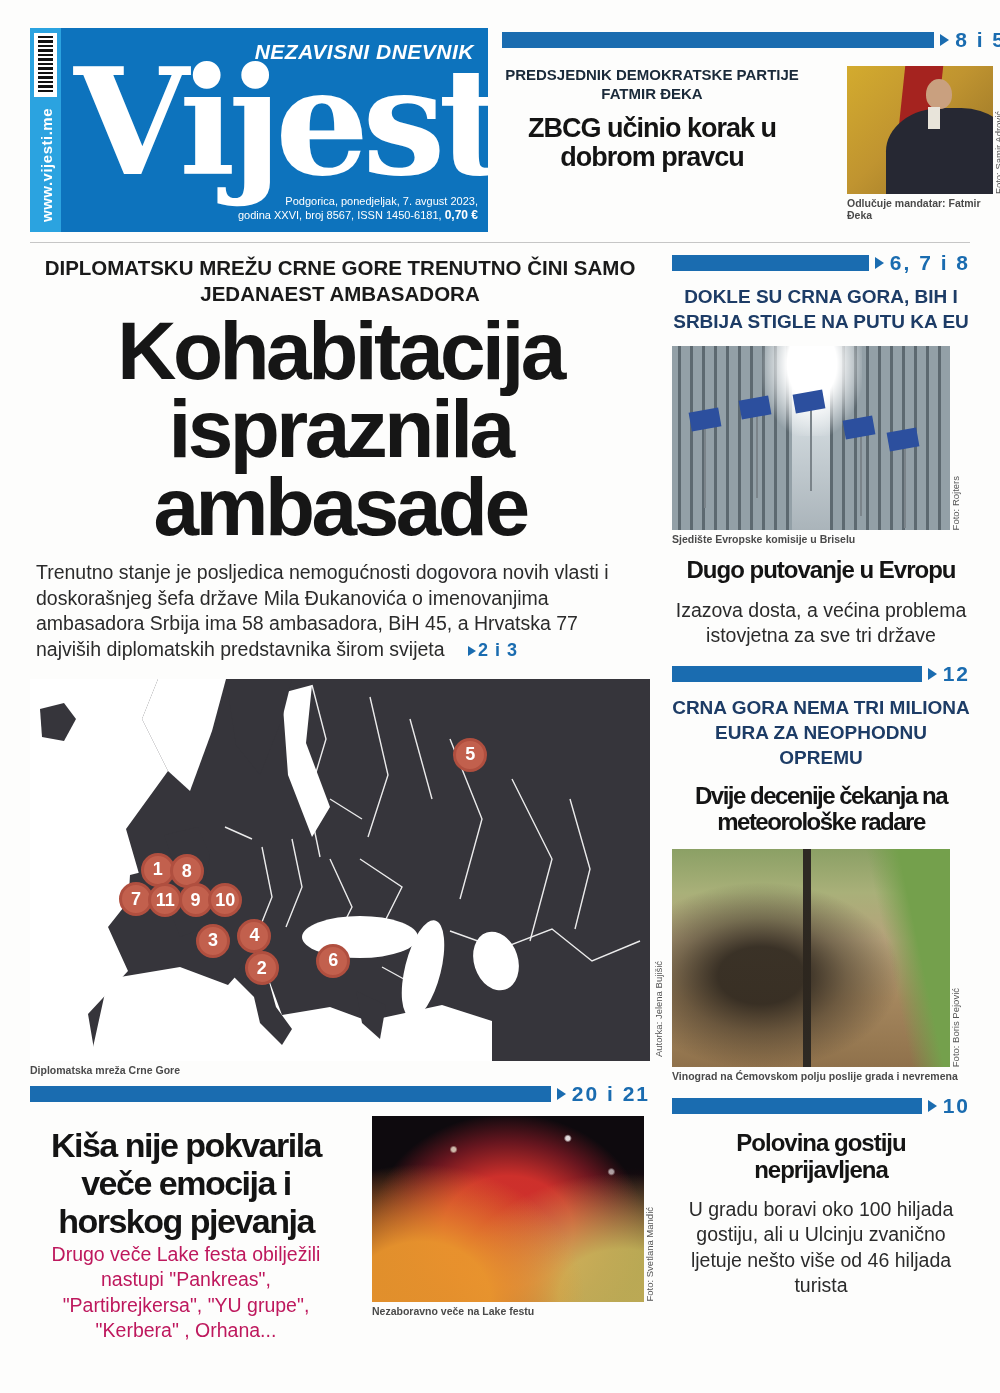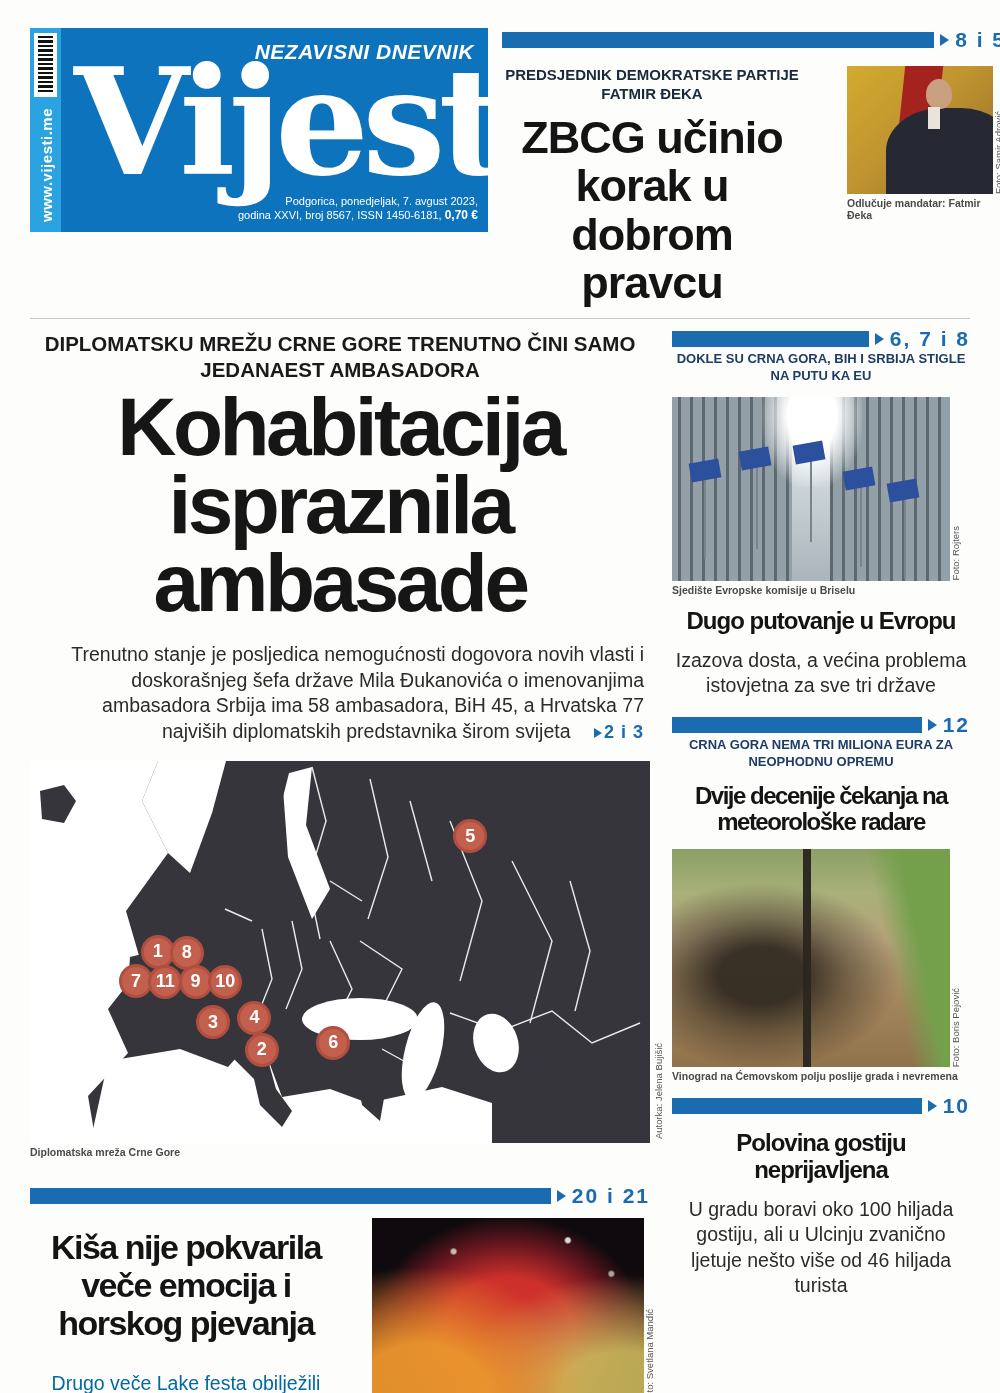--- a/index.html
+++ b/index.html
@@ -38,74 +38,74 @@
   .vcredit { writing-mode:vertical-rl; transform:rotate(180deg); font-size:9.5px; color:#555;
              align-self:flex-end; white-space:nowrap; padding-left:2px; }
   .photo-row { display:flex; }
   .hl { color:#141414; font-weight:bold; text-align:center; }
 
   
   .topright { flex:1; margin-left:14px; }
   .tr-content { display:flex; margin-top:14px;gap:33px; }
   .tr-text { width:300px; flex:none; }
   .tr-kicker { font-size:15px; line-height:1.25; color:#1a2a3a; }
-  .tr-headline { font-size:45px; line-height:1.08; letter-spacing:-1px; margin-top:10px; }
+  .tr-headline { font-size:27px; line-height:1.08; letter-spacing:-1px; margin-top:10px; }
   .photo-djeka { position:relative; width:146px; height:128px; background:
       linear-gradient(135deg,#d3ab2e 0%,#c09430 45%,#8f6d26 100%); overflow:hidden; flex:none; }
   .dj-flag { position:absolute; left:38%; top:0; width:26%; height:48%; background:#a5231f;
       transform:skewX(-6deg); }
   .dj-suit { position:absolute; right:-12%; bottom:-8%; width:85%; height:75%; background:#262833;
       border-radius:45% 40% 0 0; }
   .dj-head { position:absolute; right:28%; top:10%; width:26px; height:30px; background:#c9a07f;
       border-radius:50% 50% 45% 45%; }
   .dj-shirt { position:absolute; right:36%; top:32%; width:12px; height:22px; background:#e8e4da; }
 
   
   .rule { border:none; border-top:1px solid #c6c6c6; margin:10px 0 8px 0; }
   .main-row { display:flex; gap:22px; }
   .col-left { width:620px; flex:none; }
   .col-right { flex:1; }
 
   .kicker-main { color:#1a1a1a; font-size:20.5px; font-weight:bold; text-align:center;
       line-height:1.25; margin:4px auto 0; max-width:600px; }
   .headline-main { font-size:82px; font-weight:bold; letter-spacing:-3.5px; line-height:.95;
       text-align:center; color:#161616; margin-top:6px; }
-  .lede { font-size:19.5px; line-height:1.32; color:#2b2b2b; text-align:right;
-      max-width:608px; margin:20px auto 0; }
+  .lede { font-size:19.5px; line-height:1.32; color:#2b2b2b; text-align:left;
+      max-width:608px; margin:14px auto 0; }
   .lede .inline-pref { color:#1a6cb0; font-weight:bold; font-size:18px; letter-spacing:1px;
       white-space:nowrap; margin-left:18px; }
   .inline-arrow { display:inline-block; width:0; height:0; border-top:5px solid transparent;
       border-bottom:5px solid transparent; border-left:8px solid #1a6cb0; margin-right:2px; }
 
   
   .map-wrap { position:relative; width:620px; height:382px; margin-top:16px; }
   .map-wrap svg { display:block; }
   .marker { position:absolute; width:34px; height:34px; border-radius:50%;
       background:#c2604d; border:3px solid #b04f3f; color:#fff; font-weight:bold; font-size:18px;
       display:flex; align-items:center; justify-content:center; transform:translate(-50%,-50%); }
   .map-credit { position:absolute; right:-14px; bottom:4px; writing-mode:vertical-rl;
       transform:rotate(180deg); font-size:9.5px; color:#555; }
 
   
   .lake-row { display:flex; margin-top:10px; gap:30px; }
   .lake-text { width:312px; flex:none; }
   .lake-headline { font-size:34px; line-height:1.12; letter-spacing:-1px; margin-top:10px; }
-  .lake-sub { font-size:19.5px; line-height:1.3; color:#0369a1; text-align:center; margin-top:29px; }
+  .lake-sub { font-size:19.5px; line-height:1.3; color:#be185d; text-align:center; margin-top:2px; }
   .photo-lake { position:relative; width:272px; height:186px; flex:none; background:#150d11;
       background-image:
         radial-gradient(circle at 72% 12%, rgba(255,255,255,.85) 0 2px, transparent 4px),
         radial-gradient(circle at 30% 18%, rgba(255,255,230,.7) 0 2px, transparent 4px),
         radial-gradient(circle at 88% 30%, rgba(255,255,255,.6) 0 2px, transparent 4px),
         radial-gradient(ellipse at 18% 98%, rgba(233,150,45,.95) 0 22%, transparent 52%),
         radial-gradient(ellipse at 92% 96%, rgba(205,195,95,.85) 0 18%, transparent 48%),
         radial-gradient(ellipse at 50% 62%, rgba(215,50,45,.95) 0 34%, rgba(150,28,40,.65) 55%, transparent 72%),
         linear-gradient(180deg, #0e0a0e 0 28%, #3a1016 55%, #551218 100%); }
 
   
-  .rc-kicker { font-size:13px; line-height:1.3; }
+  .rc-kicker { font-size:19px; line-height:1.3; margin-top:10px; }
   .rc-headline { font-size:24px; line-height:1.1; letter-spacing:-1px; margin-top:12px; }
   .rc-sub { font-size:19.5px; line-height:1.3; color:#2b2b2b; text-align:center; margin-top:14px; }
   .photo-eu { position:relative; width:278px; height:184px; overflow:hidden; flex:none;
       background:linear-gradient(180deg,#ecf0f2 0%,#d5dde1 35%,#aab4ba 100%); }
   .eu-bldg-l { position:absolute; left:-30px; top:-20px; width:150px; height:240px;
       transform:skewY(14deg);
       background:repeating-linear-gradient(90deg,#5d6970 0 3px,#93a0a7 3px 12px),
                  repeating-linear-gradient(180deg,rgba(70,80,88,.55) 0 3px,transparent 3px 14px); }
   .eu-bldg-r { position:absolute; right:-30px; top:-20px; width:150px; height:240px;
       transform:skewY(-14deg);
@@ -230,21 +230,21 @@
           <div class="marker" style="left: 21.8%; top: 57.9%;">11</div>
           <div class="marker" style="left: 26.7%; top: 57.9%;">9</div>
           <div class="marker" style="left: 31.5%; top: 57.9%;">10</div>
           <div class="marker" style="left: 29.5%; top: 68.5%;">3</div>
           <div class="marker" style="left: 36.2%; top: 67.3%;">4</div>
           <div class="marker" style="left: 37.4%; top: 75.7%;">2</div>
           <div class="marker" style="left: 48.9%; top: 73.8%;">6</div>
         </div>
       <div class="caption">Diplomatska mreža Crne Gore</div>
 
-      <div class="pagebar-row" style="margin-top:26px;align-items:center;">
+      <div class="pagebar-row" style="margin-top:6px;align-items:center;">
         <div class="pagebar"></div>
         <span class="arrow"></span>
         <span class="pref-label">20 i 21</span>
       </div>
 
       <div class="lake-row">
         <div class="lake-text">
           <div class="hl lake-headline tight">Kiša nije pokvarila veče emocija i horskog pjevanja</div>
           <div class="lake-sub">Drugo veče Lake festa obilježili nastupi "Pankreas", "Partibrejkersa", "YU grupe", "Kerbera" , Orhana...</div>
         </div>

